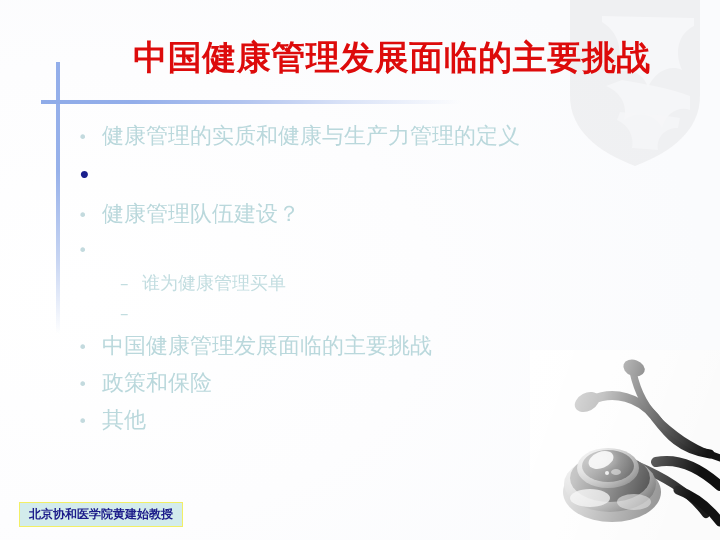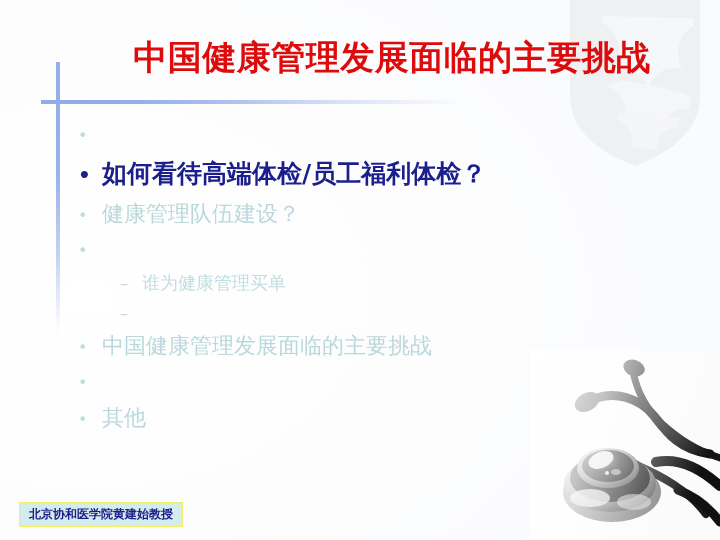--- a/index.html
+++ b/index.html
@@ -162,25 +162,25 @@
 
   <div class="rule-v"></div>
   <div class="rule-h"></div>
 
   <div class="title">中国健康管理发展面临的主要挑战</div>
 
   <div class="body-list">
 
     <div class="bullet-row lvl1">
       <span class="marker">•</span>
+      <span class="txt">健康管理的实质和健康与生产力管理的定义</span>
     </div>
 
     <div class="bullet-row lvl1 highlight">
       <span class="marker">•</span>
-      <span class="txt">如何看待高端体检/员工福利体检？</span>
     </div>
 
     <div class="bullet-row lvl1">
       <span class="marker">•</span>
       <span class="txt">健康管理队伍建设？</span>
     </div>
 
     <div class="bullet-row lvl1">
       <span class="marker">•</span>
     </div>
@@ -194,20 +194,21 @@
       <span class="marker">–</span>
     </div>
 
     <div class="bullet-row lvl1">
       <span class="marker">•</span>
       <span class="txt">中国健康管理发展面临的主要挑战</span>
     </div>
 
     <div class="bullet-row lvl1">
       <span class="marker">•</span>
+      <span class="txt">政策和保险</span>
     </div>
 
     <div class="bullet-row lvl1">
       <span class="marker">•</span>
       <span class="txt">其他</span>
     </div>
 
   </div>
 
   <div class="stetho">

